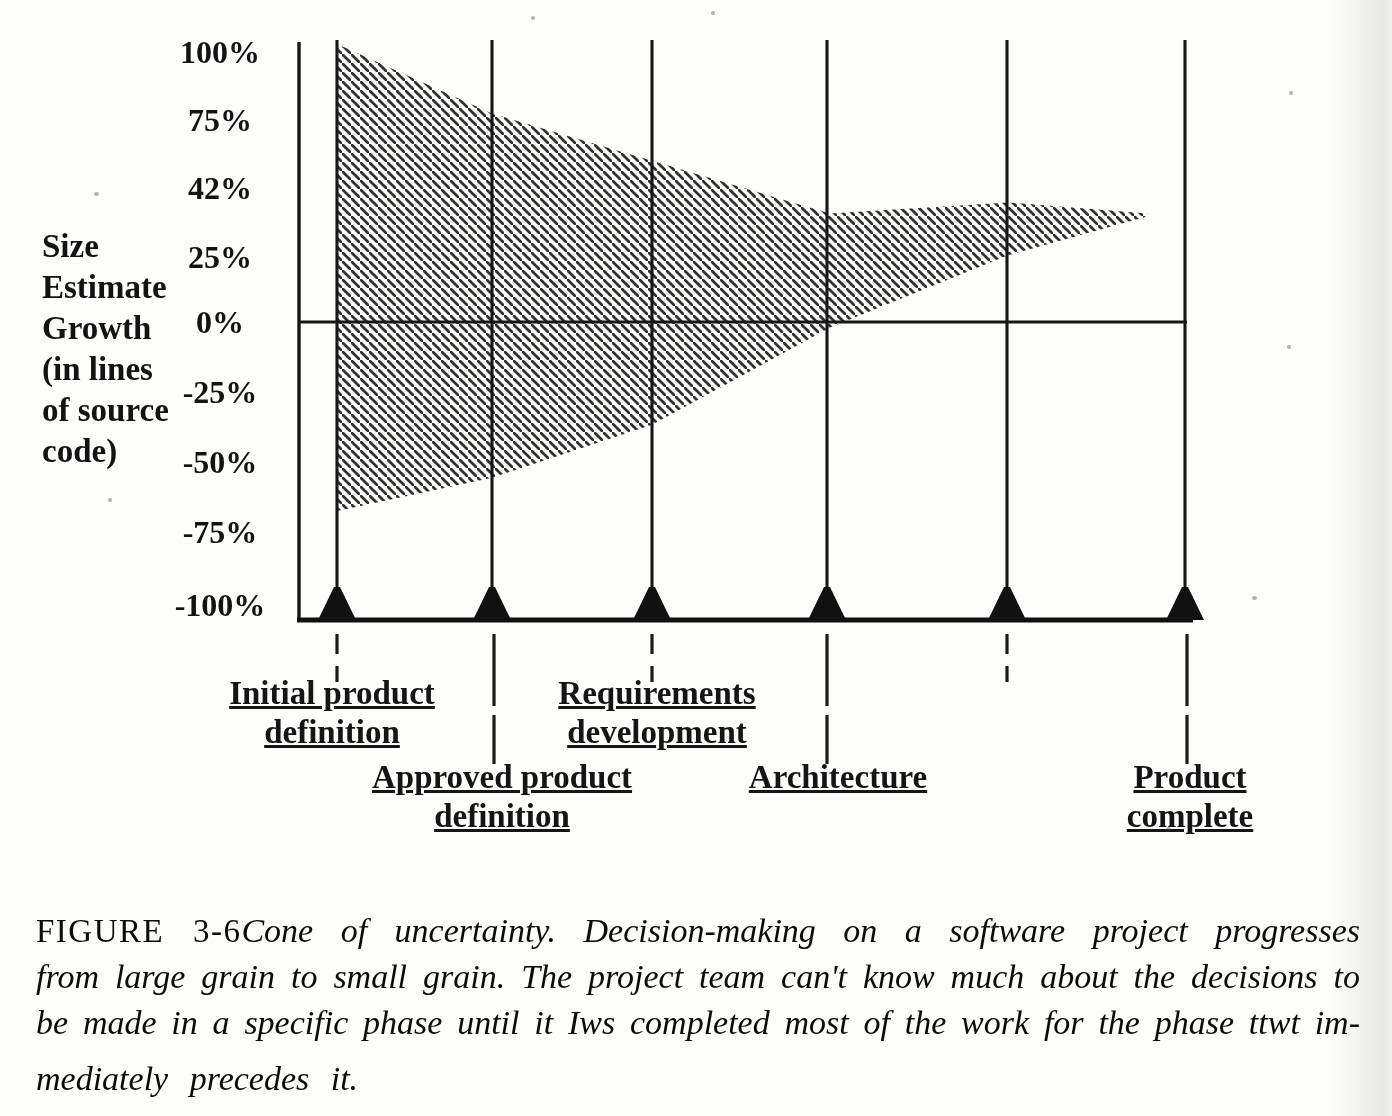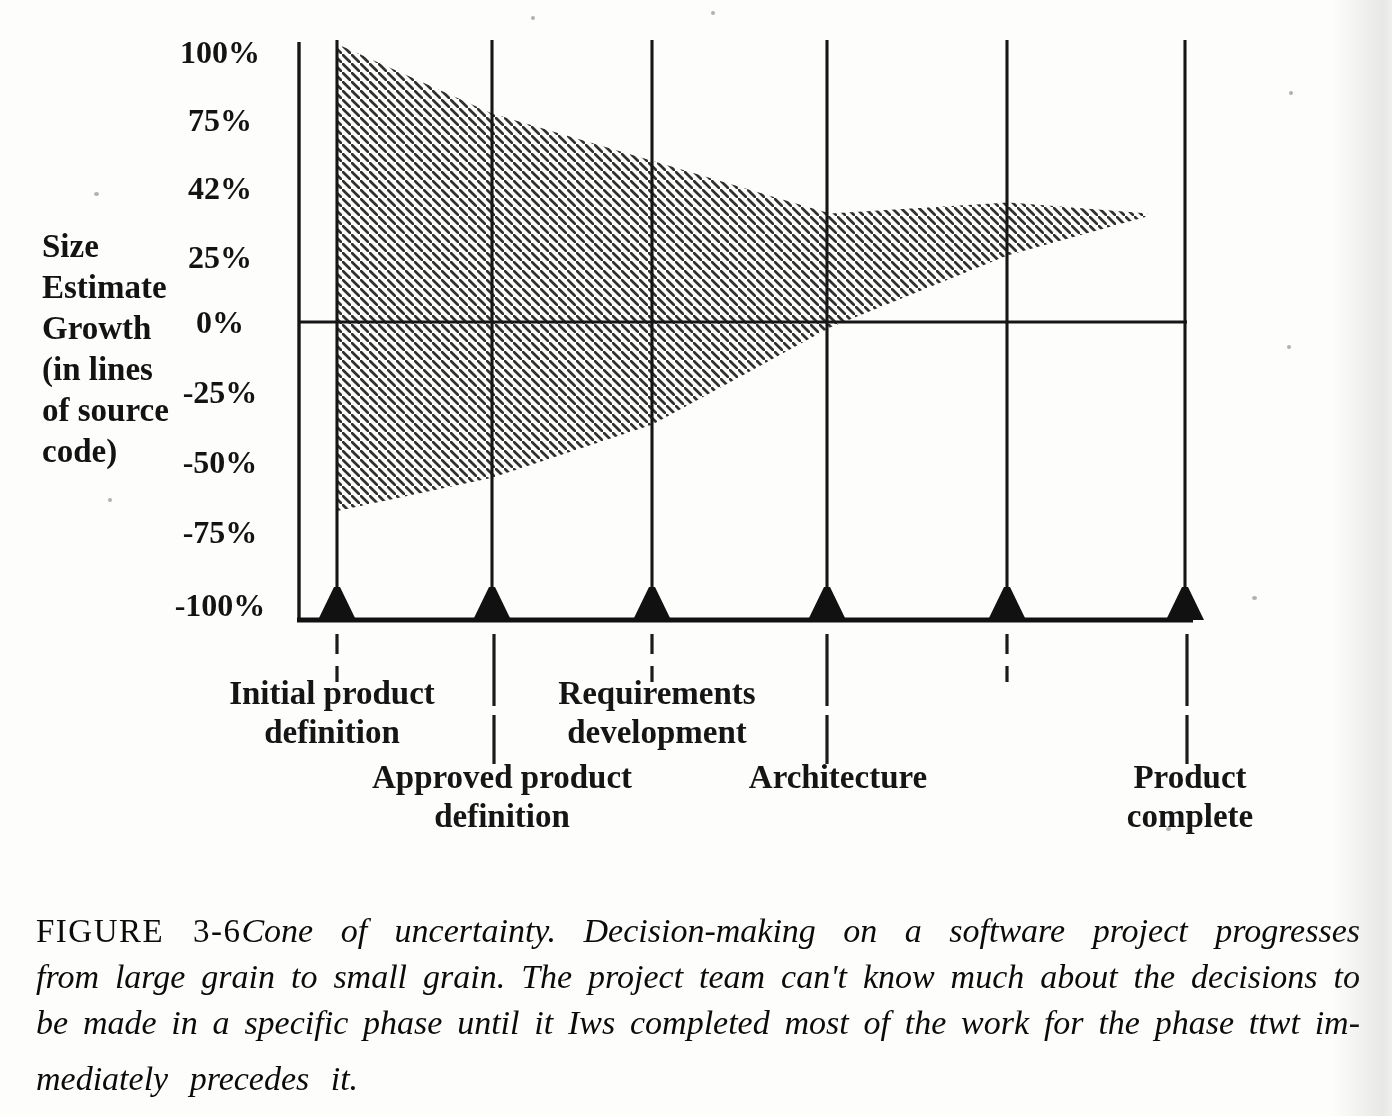--- a/index.html
+++ b/index.html
@@ -14,20 +14,21 @@
     color:#131313;letter-spacing:0px;margin-top:28px;
   }
   .tick{
     position:absolute;left:150px;width:140px;text-align:center;
     font-size:32px;font-weight:bold;line-height:42px;color:#131313;
   }
   .mlabel{
     position:absolute;transform:translateX(-50%);text-align:center;
     font-size:33px;font-weight:600;line-height:39px;white-space:pre-line;
     color:#151515;
+    text-decoration:underline;
   }
   .caption{
     position:absolute;left:36px;top:908px;width:1324px;
     font-size:34px;line-height:46px;color:#0b0b0b;
   }
   .cap-line{width:100%;}
   .just{text-align:justify;text-align-last:justify;}
   .cap-italic{font-style:italic;}
   .figlabel{
     font-style:normal;letter-spacing:1.5px;

